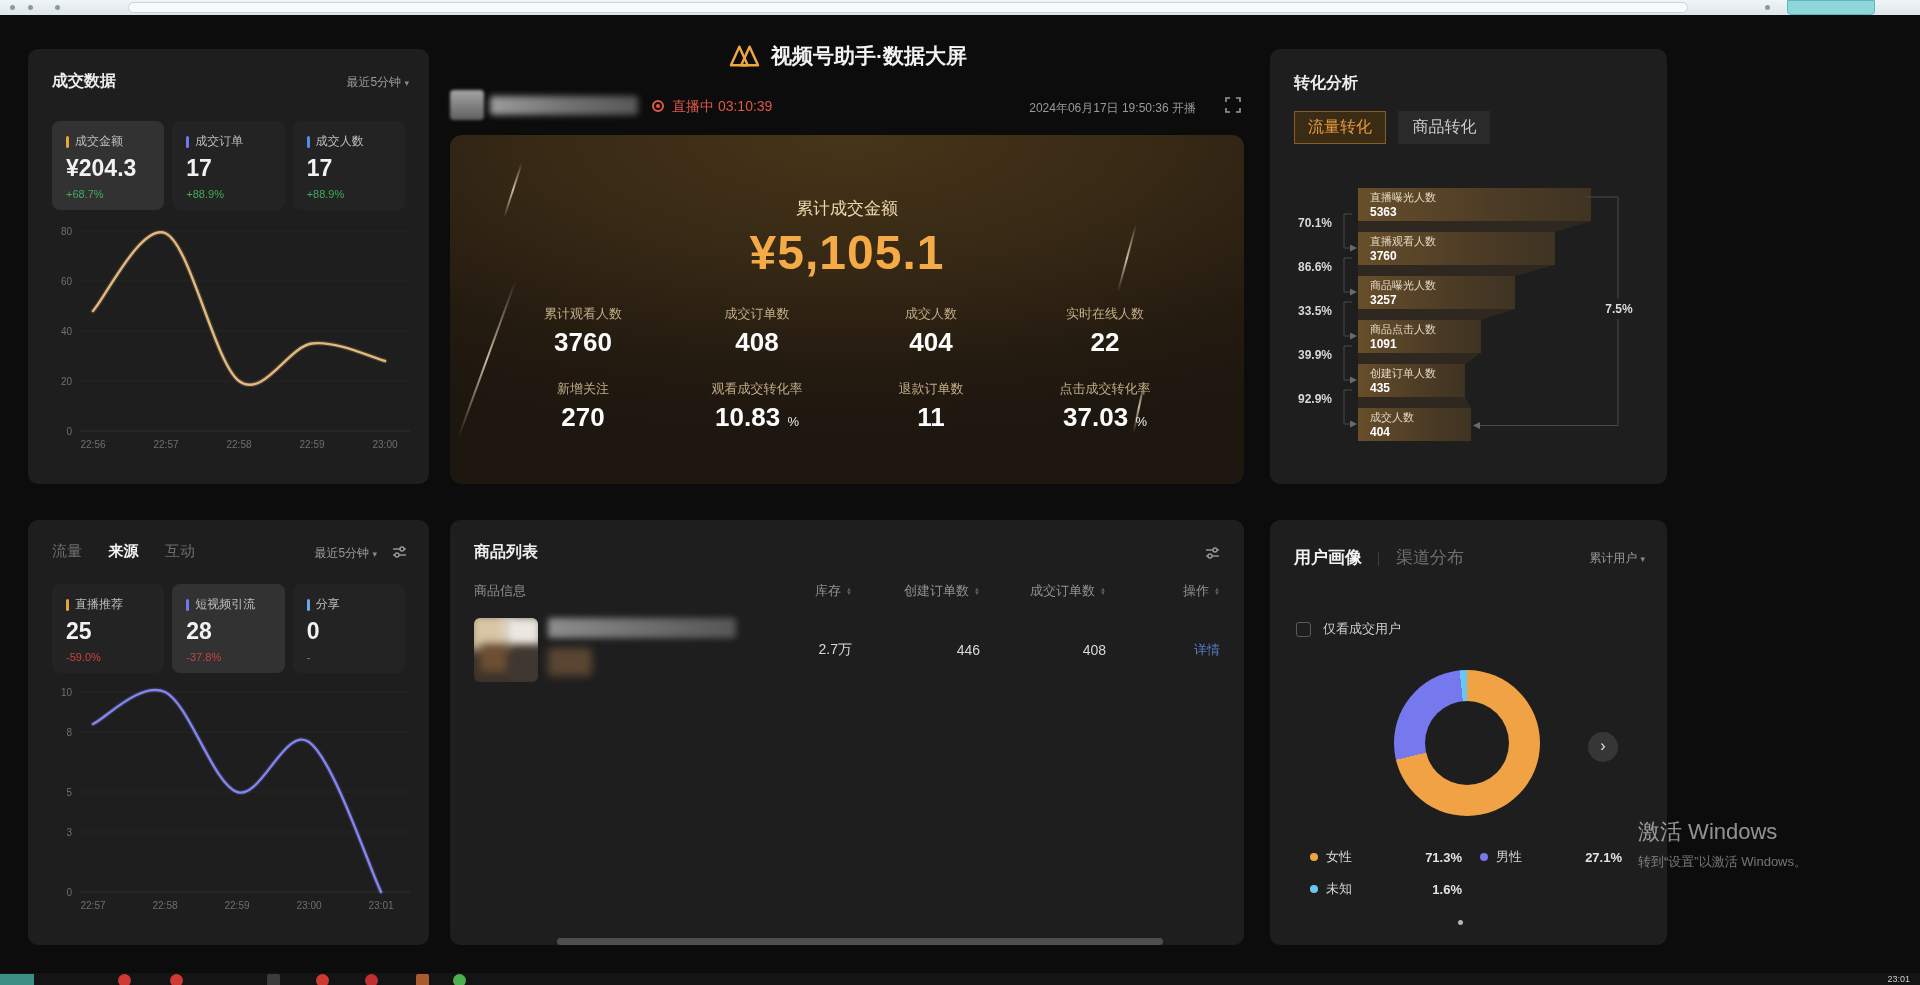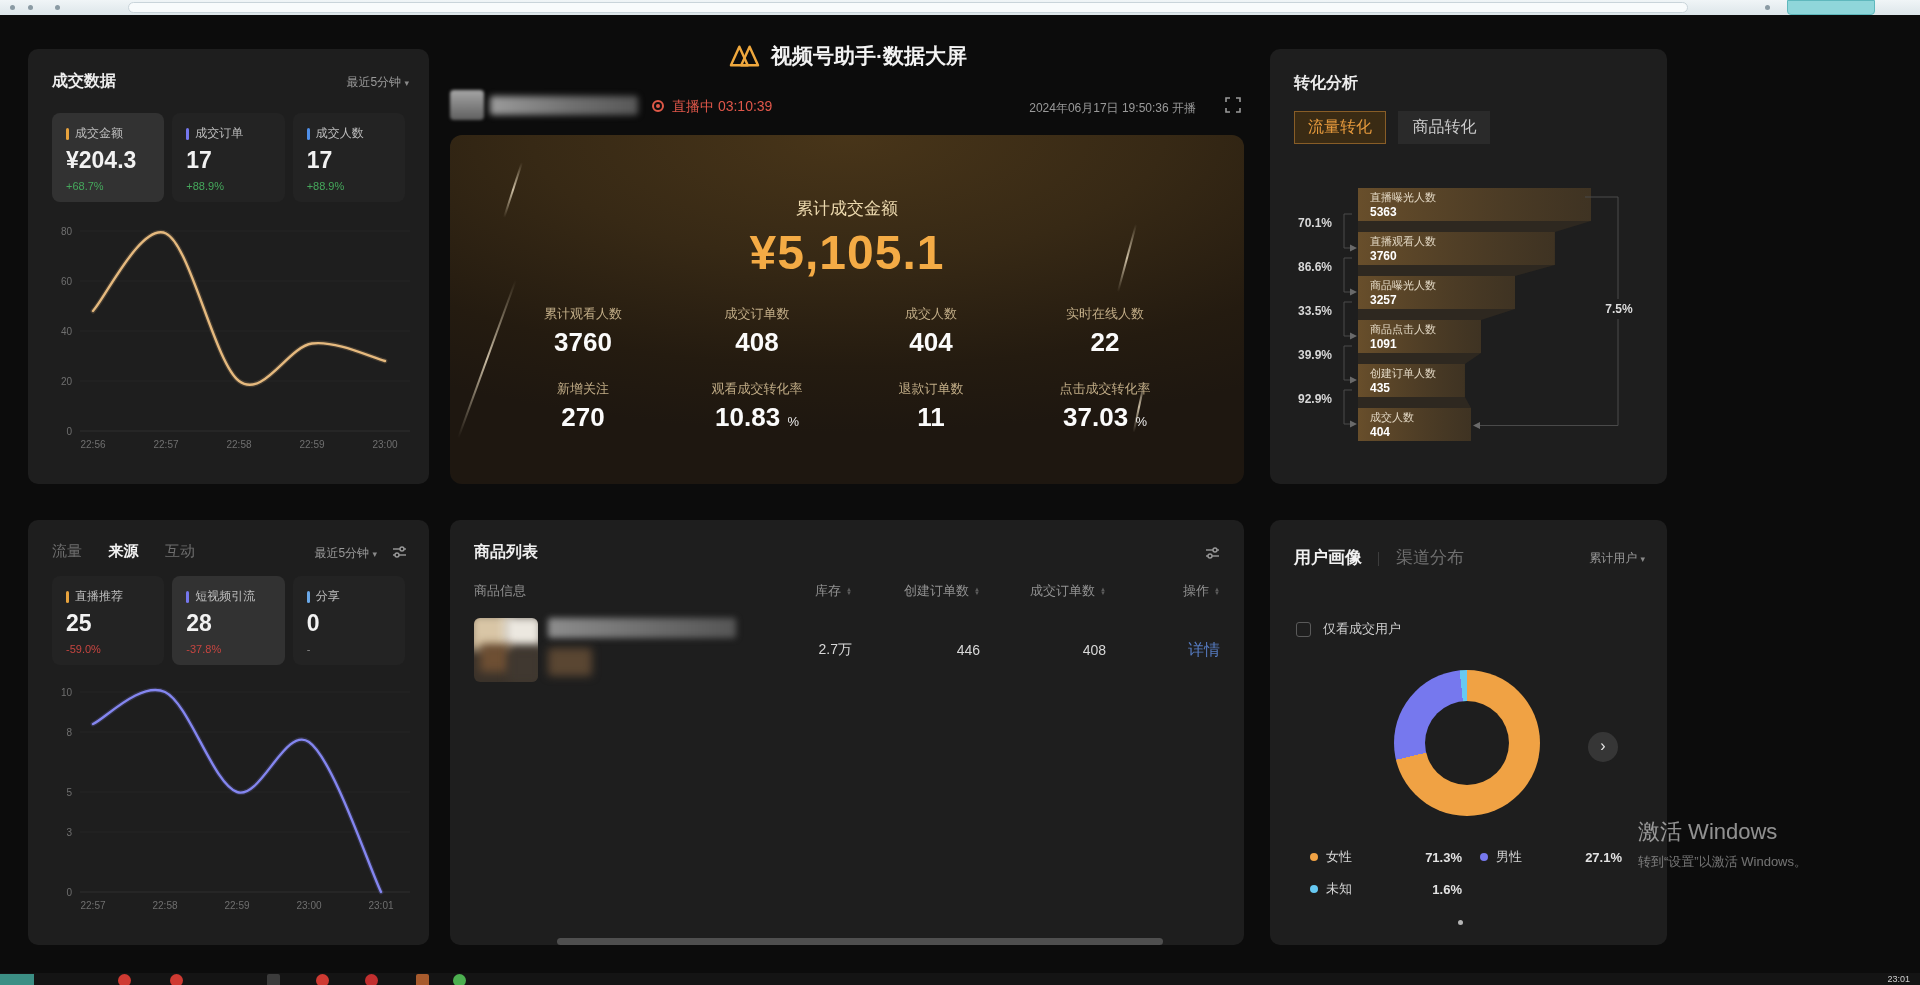--- a/index.html
+++ b/index.html
@@ -23,21 +23,21 @@
   #traffic-panel    { left:28px;  top:520px; width:401px; height:425px; }
   #products-panel   { left:450px; top:520px; width:794px; height:425px; }
   #audience-panel   { left:1270px;top:520px; width:397px; height:425px; }
 
   .p-title { font-size:16px; font-weight:700; color:#ededed; }
   .range-sel { font-size:12px; color:#9a9a9a; cursor:pointer; }
   .caret { font-size:9px; color:#8a8a8a; }
 
   
   .cards-row { position:absolute; left:24px; right:24px; display:flex; gap:8px; }
-  .m-card { flex:1; border-radius:8px; background:#232323; padding:12px 12px 10px 14px; }
+  .m-card { flex:1; border-radius:8px; background:#232323; padding:12px 12px 10px 14px;margin-top:8px; }
   .m-card.selected { background:#323232; }
   .m-head { display:flex; align-items:center; gap:6px; }
   .m-marker { width:3px; height:12px; border-radius:2px; }
   .m-label { font-size:12px; color:#bdbdbd; }
   .m-value { font-size:23px; font-weight:700; color:#f2f2f2; margin-top:5px; }
   .m-delta { font-size:11px; margin-top:6px; }
   .delta-up { color:#45a85c; } .delta-down { color:#c64540; } .delta-none { color:#888; }
 
   svg text { font-family:"Liberation Sans","DejaVu Sans",sans-serif; }
 
@@ -92,21 +92,21 @@
   .th { display:flex; align-items:center; }
   .th.num { justify-content:flex-end; }
   .sort-ic { display:inline-flex; flex-direction:column; margin-left:5px; line-height:4px; }
   .sort-ic span { font-size:6px; color:#5c5c5c; }
   .tbl-row { position:absolute; left:24px; right:24px; top:90px; display:grid;
     grid-template-columns:1fr 110px 128px 126px 114px; align-items:center; height:80px; }
   .td { font-size:14px; color:#d8d8d8; text-align:right; }
   .prod-info { display:flex; align-items:flex-start; gap:10px; }
   .prod-img { width:64px; height:64px; border-radius:6px; overflow:hidden; position:relative; background:#3a322a; }
   .prod-img > div { position:absolute; filter:blur(5px); }
-  .link { color:#567bc0; font-size:16px; cursor:pointer; }
+  .link { color:#567bc0; font-size:13px; cursor:pointer; }
 
   #scroll-handle { left:557px; top:938px; width:606px; height:7px; border-radius:4px; background:#4f4f4f; }
 
   
   .aud-tab { font-size:17px; cursor:pointer; }
   .aud-tab.active { color:#f2f2f2; font-weight:700; }
   .aud-tab.inactive { color:#6f6f6f; }
   .v-div { display:inline-block; width:1px; height:14px; background:#3d3d3d; margin:0 12px; vertical-align:middle; }
   .checkbox { width:15px; height:15px; border:1px solid #5a5a5a; border-radius:3px; cursor:pointer; display:inline-block; }
   #donut { position:absolute; left:124px; top:150px; width:146px; height:146px; border-radius:50%; }

